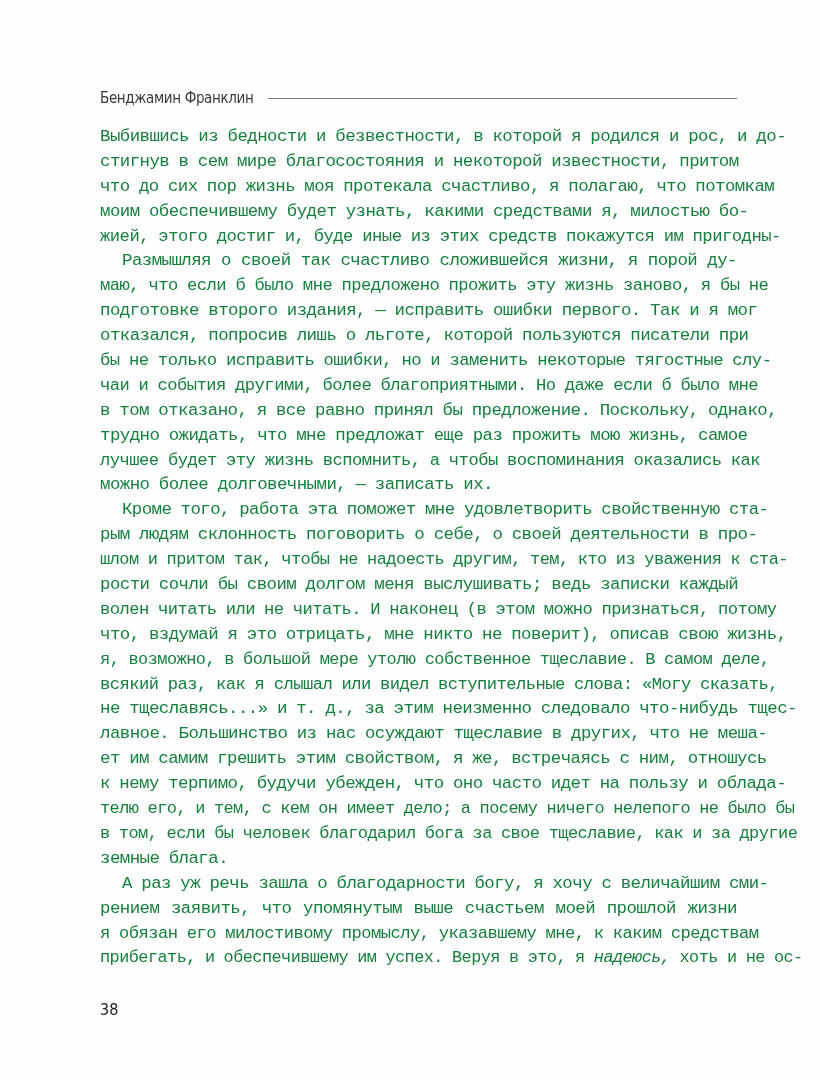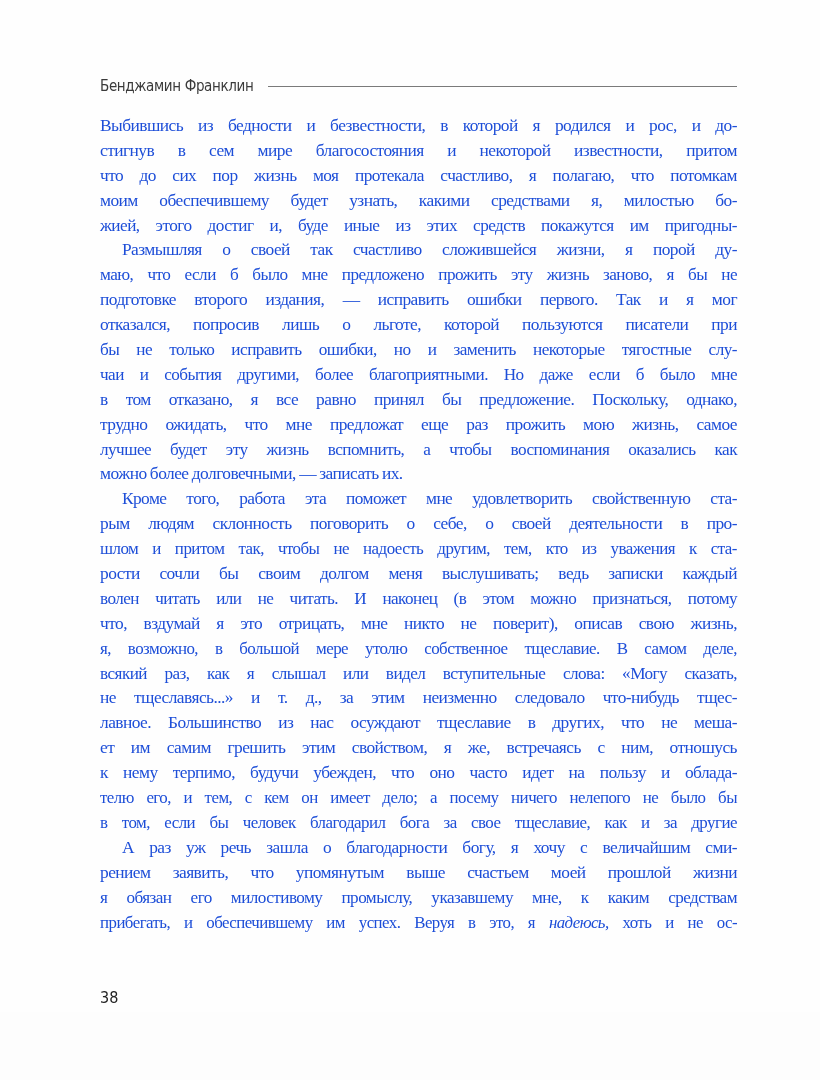--- a/index.html
+++ b/index.html
@@ -5,21 +5,21 @@
   html, body { margin: 0; padding: 0; }
   body {
     width: 820px;
     height: 1080px;
     background: #fdfdfd;
     position: relative;
     overflow: hidden;
   }
   .page {
     position: absolute;
-    left: 0; top: 0;
+    left: 0; top: 12px;
     width: 820px; height: 1012px;
     background: #fefefe;
   }
   .running-header {
     position: absolute;
     left: 100px;
     top: 76px;
     width: 637px;
     height: 20px;
     display: flex;
@@ -39,24 +39,24 @@
     flex: 1;
     height: 0;
     border-top: 1.5px solid #7a7a7a;
     margin-left: 12px;
   }
   .body-text {
     position: absolute;
     left: 100px;
     top: 113px;
     width: 637px;
-    font-family: Liberation Serif, serif;
+    font-family: Liberation Mono, monospace;
     font-size: 17.4px;
     line-height: 24.9px;
-    color: #1d4ed8;
+    color: #15803d;
     letter-spacing: -0.55px;
     word-spacing: -0.5px;
   }
   .line {
     display: block;
     white-space: nowrap;
     text-align: justify;
     text-align-last: justify;
     height: 24.9px;
     overflow: visible;
@@ -120,20 +120,21 @@
       <span class="line" style="transform: scaleX(0.985305); transform-origin: left center; width: 646.5px; box-sizing: border-box; padding-left: 0px;">волен читать или не читать. И наконец (в этом можно признаться, потому</span>
       <span class="line">что, вздумай я это отрицать, мне никто не поверит), описав свою жизнь,</span>
       <span class="line" style="transform: scaleX(0.974565); transform-origin: left center; width: 653.625px; box-sizing: border-box; padding-left: 0px;">я, возможно, в большой мере утолю собственное тщеславие. В самом деле,</span>
       <span class="line" style="transform: scaleX(0.986832); transform-origin: left center; width: 645.5px; box-sizing: border-box; padding-left: 0px;">всякий раз, как я слышал или видел вступительные слова: «Могу сказать,</span>
       <span class="line">не тщеславясь...» и т. д., за этим неизменно следовало что-нибудь тщес-</span>
       <span class="line">лавное. Большинство из нас осуждают тщеславие в других, что не меша-</span>
       <span class="line">ет им самим грешить этим свойством, я же, встречаясь с ним, отношусь</span>
       <span class="line">к нему терпимо, будучи убежден, что оно часто идет на пользу и облада-</span>
       <span class="line" style="transform: scaleX(0.972241); transform-origin: left center; width: 655.188px; box-sizing: border-box; padding-left: 0px;">телю его, и тем, с кем он имеет дело; а посему ничего нелепого не было бы</span>
       <span class="line" style="transform: scaleX(0.975008); transform-origin: left center; width: 653.328px; box-sizing: border-box; padding-left: 0px;">в том, если бы человек благодарил бога за свое тщеславие, как и за другие</span>
+      <span class="line last">земные блага.</span>
     </div>
 
     <div>
       <span class="line indent">А раз уж речь зашла о благодарности богу, я хочу с величайшим сми-</span>
       <span class="line">рением заявить, что упомянутым выше счастьем моей прошлой жизни</span>
       <span class="line" style="transform: scaleX(0.985973); transform-origin: left center; width: 646.062px; box-sizing: border-box; padding-left: 0px;">я обязан его милостивому промыслу, указавшему мне, к каким средствам</span>
       <span class="line" style="transform: scaleX(0.969029); transform-origin: left center; width: 657.359px; box-sizing: border-box; padding-left: 0px;"><span>прибегать, и обеспечившему им успех. Веруя в это, я </span><i>надеюсь,</i><span> хоть и не ос-</span></span>
     </div>
   </div>
 

